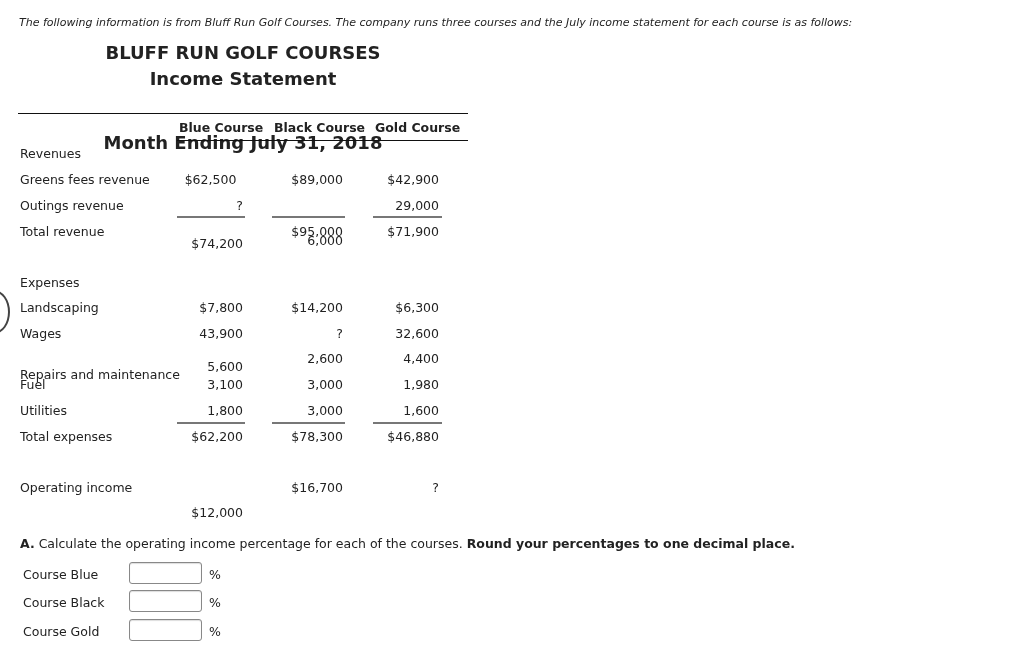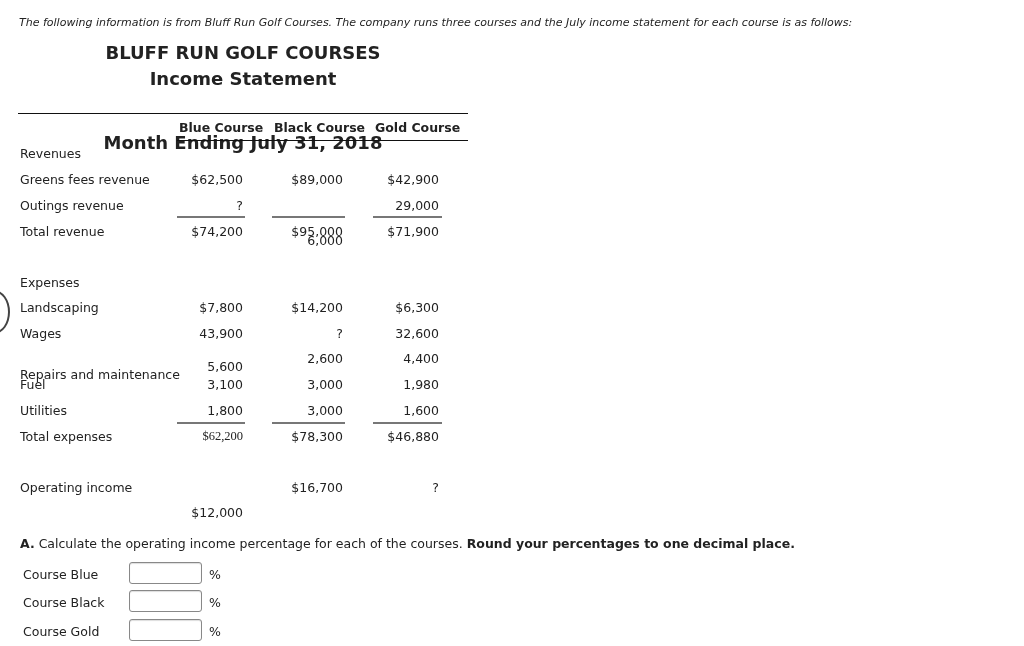--- a/index.html
+++ b/index.html
@@ -35,38 +35,38 @@
 <div class="colhdr" style="left:274px;">Black Course</div>
 <div class="colhdr" style="left:375px;">Gold Course</div>
 <div class="hline" style="left:177px; top:140px; width:291px;"></div>
 
 <div class="circle"></div>
 
 <div class="row-label" style="top:146px;">Revenues</div>
 
 <div>
   <div class="row-label" style="top:172px;">Greens fees revenue</div>
-  <div class="cell c1" style="top:172px;">$62,500</div>
+  <div class="cell c1" style="top:172px;text-align:center;">$62,500</div>
   <div class="cell c2" style="top:172px;">$89,000</div>
   <div class="cell c3" style="top:172px;">$42,900</div>
 </div>
 
 <div>
   <div class="row-label" style="top:198px;">Outings revenue</div>
   <div class="cell c1" style="top:198px;">?</div>
   <div class="cell c2" style="top:198px;margin-top:35px;">6,000</div>
   <div class="cell c3" style="top:198px;">29,000</div>
 </div>
 <div class="uline" style="left:177px; top:216px; width:68px;"></div>
 <div class="uline" style="left:272px; top:216px; width:73px;"></div>
 <div class="uline" style="left:373px; top:216px; width:69px;"></div>
 
 <div>
   <div class="row-label" style="top:224px;">Total revenue</div>
-  <div class="cell c1" style="top:224px;">$74,200</div>
+  <div class="cell c1" style="top:236px;">$74,200</div>
   <div class="cell c2" style="top:224px;">$95,000</div>
   <div class="cell c3" style="top:224px;">$71,900</div>
 </div>
 
 <div class="row-label" style="top:275px;">Expenses</div>
 
 <div>
   <div class="row-label" style="top:300px;">Landscaping</div>
   <div class="cell c1" style="top:300px;">$7,800</div>
   <div class="cell c2" style="top:300px;">$14,200</div>
@@ -99,21 +99,21 @@
   <div class="cell c1" style="top:403px;">1,800</div>
   <div class="cell c2" style="top:403px;">3,000</div>
   <div class="cell c3" style="top:403px;">1,600</div>
 </div>
 <div class="uline" style="left:177px; top:422px; width:68px;"></div>
 <div class="uline" style="left:272px; top:422px; width:73px;"></div>
 <div class="uline" style="left:373px; top:422px; width:69px;"></div>
 
 <div>
   <div class="row-label" style="top:429px;">Total expenses</div>
-  <div class="cell c1" style="top:429px;font-family:Liberation Serif, serif;">$62,200</div>
+  <div class="cell c1" style="top:429px;">$62,200</div>
   <div class="cell c2" style="top:429px;">$78,300</div>
   <div class="cell c3" style="top:429px;">$46,880</div>
 </div>
 
 <div>
   <div class="row-label" style="top:480px;">Operating income</div>
   <div class="cell c1" style="top:505px;">$12,000</div>
   <div class="cell c2" style="top:480px;">$16,700</div>
   <div class="cell c3" style="top:480px;">?</div>
 </div>

